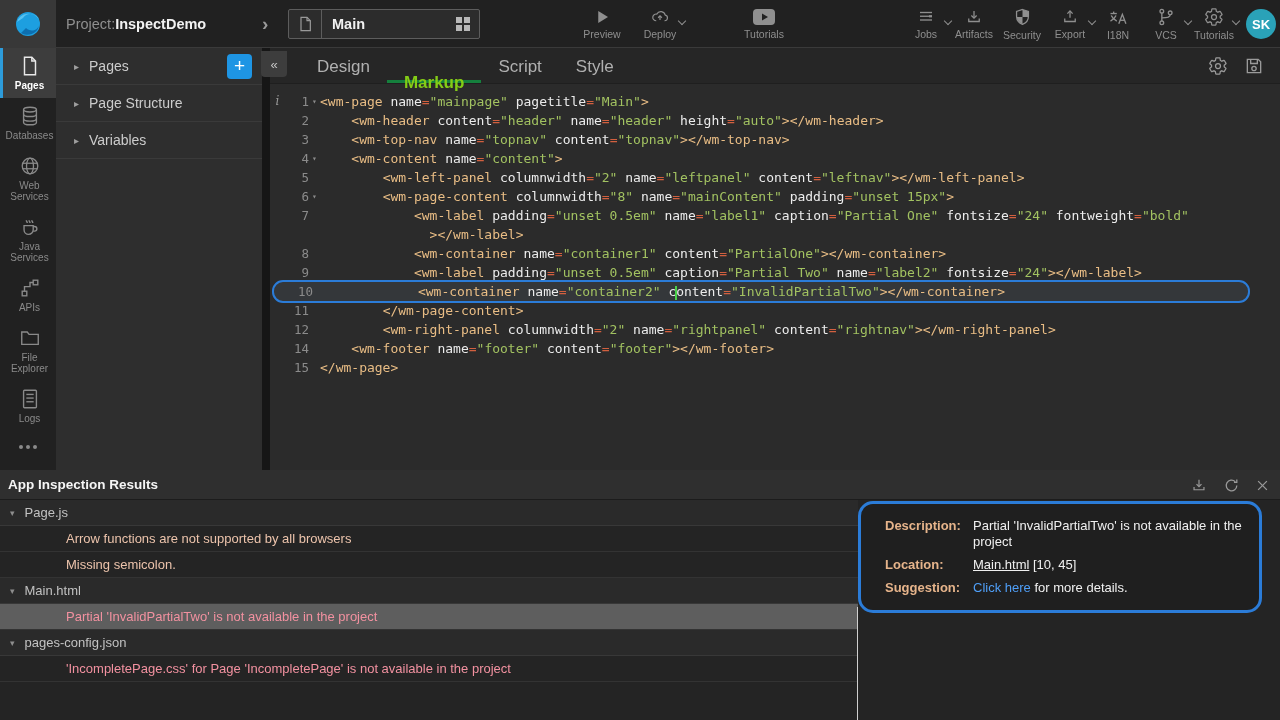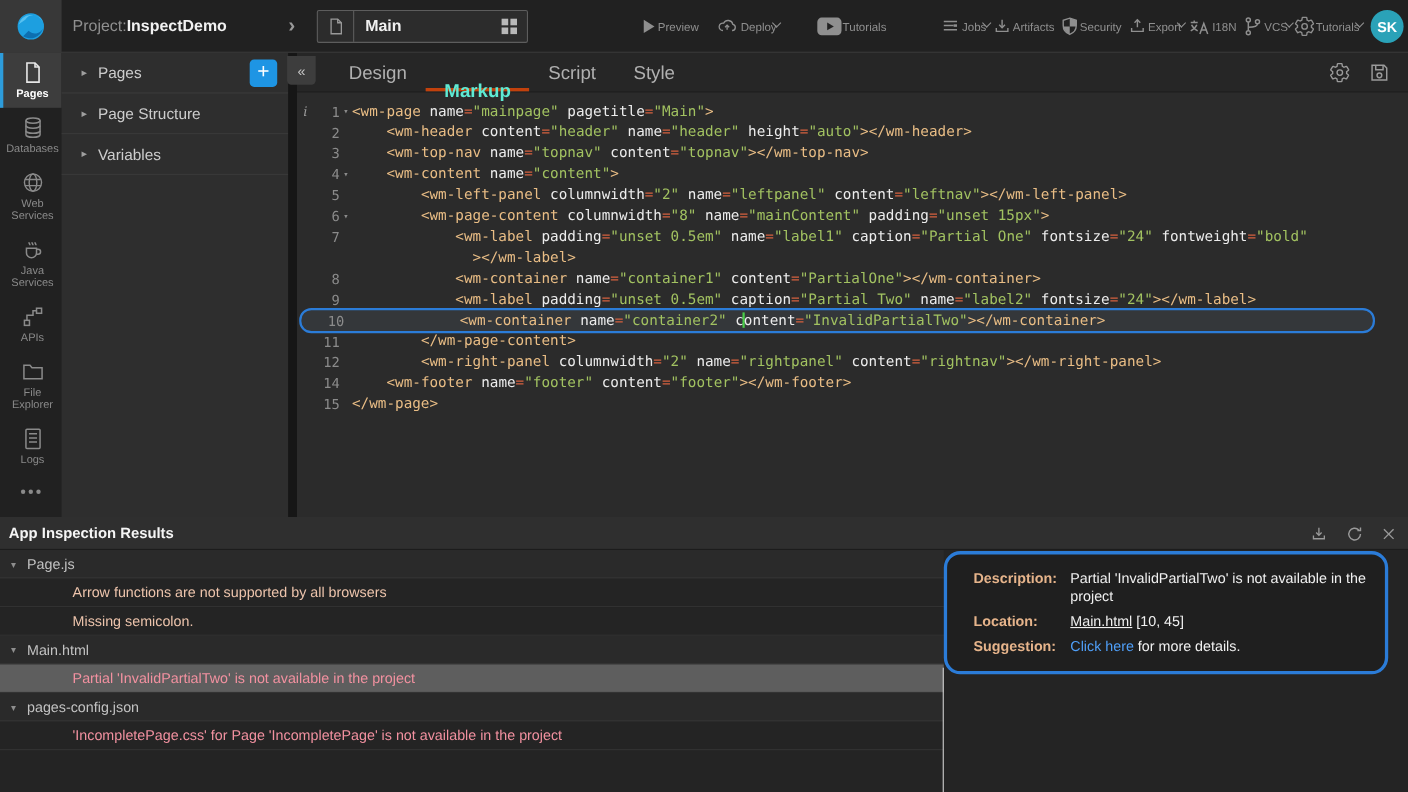--- a/index.html
+++ b/index.html
@@ -15,21 +15,21 @@
   .proj { position:absolute; left:66px; top:0; height:48px; display:flex; align-items:center; }
   .proj-label { color:#8f8f8f; font-size:14.5px; }
   .proj-name { color:#f2f2f2; font-size:14.5px; font-weight:bold; }
   .crumb-chev { position:absolute; left:262px; top:13px; color:#9a9a9a; font-size:19px; font-weight:bold; cursor:pointer; }
   .page-selector { position:absolute; left:288px; top:9px; width:192px; height:30px;
     display:flex; align-items:center; background:#2c2c2c; border:1px solid #5d5d5d; border-radius:2px; cursor:pointer; }
   .ps-icon { width:33px; height:100%; display:flex; align-items:center; justify-content:center; border-right:1px solid #5d5d5d; }
   .ps-label { flex:1; padding-left:10px; color:#f0f0f0; font-size:14.5px; font-weight:bold; }
   .ps-grid { width:32px; display:flex; align-items:center; justify-content:center; }
 
-  .tool { position:relative; display:flex; flex-direction:row; align-items:center; justify-content:center;
+  .tool { position:relative; display:flex; flex-direction:column; align-items:center; justify-content:center;
     height:48px; min-width:44px; cursor:pointer; }
   .tool .lbl { font-size:10.5px; color:#8f8f8f; margin-top:2px; white-space:nowrap; }
   .mini-chev { position:absolute; width:6px; height:6px; border-right:1.5px solid #8f8f8f;
     border-bottom:1.5px solid #8f8f8f; transform:rotate(45deg); right:-3px; top:18px; }
   .cluster-mid { position:absolute; left:580px; top:0; display:flex; gap:14px; }
   .cluster-tut { position:absolute; left:742px; top:0; display:flex; }
   .cluster-right { position:absolute; right:4px; top:0; display:flex; align-items:center; gap:4px; }
   .avatar { width:30px; height:30px; border-radius:50%; background:#2aa2b8; color:#fff;
     display:flex; align-items:center; justify-content:center; font-size:13px; font-weight:bold; margin-left:6px; cursor:pointer; }
 
@@ -56,21 +56,21 @@
   .gap-strip { position:absolute; left:262px; top:0; width:8px; height:422px; background:#161616; }
   .collapse-tab { position:absolute; left:261px; top:3px; width:26px; height:26px; background:#3d3d3d;
     color:#c4c4c4; font-size:13px; display:flex; align-items:center; justify-content:center;
     border-radius:0 0 4px 4px; cursor:pointer; z-index:3; }
 
   .editor { position:absolute; left:270px; top:0; width:1010px; height:422px; background:#2b2b2b; }
   .tabbar { position:relative; height:36px; background:#262626; display:flex; align-items:stretch;
     padding-left:30px; border-bottom:1px solid #1f1f1f; }
   .tab { display:flex; align-items:center; padding:0 17px; color:#b0b0b0; font-size:17px;
     cursor:pointer; border-top:3px solid transparent; }
-  .tab.active { background:#3d3d3d; color:#5eead4; font-weight:bold; border-top:3px solid #c2410c;margin-top:32px; }
+  .tab.active { background:#3d3d3d; color:#84cc16; font-weight:bold; border-top:3px solid #15803d;margin-top:32px; }
   .tabbar-icons { position:absolute; right:16px; top:0; height:36px; display:flex; align-items:center; gap:16px; }
   .tabbar-icons .tbi { cursor:pointer; display:flex; }
 
   .code-area { position:relative; padding-top:8px; font-family:"DejaVu Sans Mono", monospace;
     font-size:13px; line-height:19px; cursor:text; }
   .code-row { display:flex; height:19px; align-items:center; }
   .gutter { flex:0 0 50px; display:flex; align-items:center; height:19px; }
   .g-info { width:15px; text-align:center; font-family:"DejaVu Serif", serif; font-style:italic;
     font-size:12px; color:#9a9a9a; }
   .g-num { width:24px; text-align:right; color:#8b8b8b; font-size:12.5px; }

